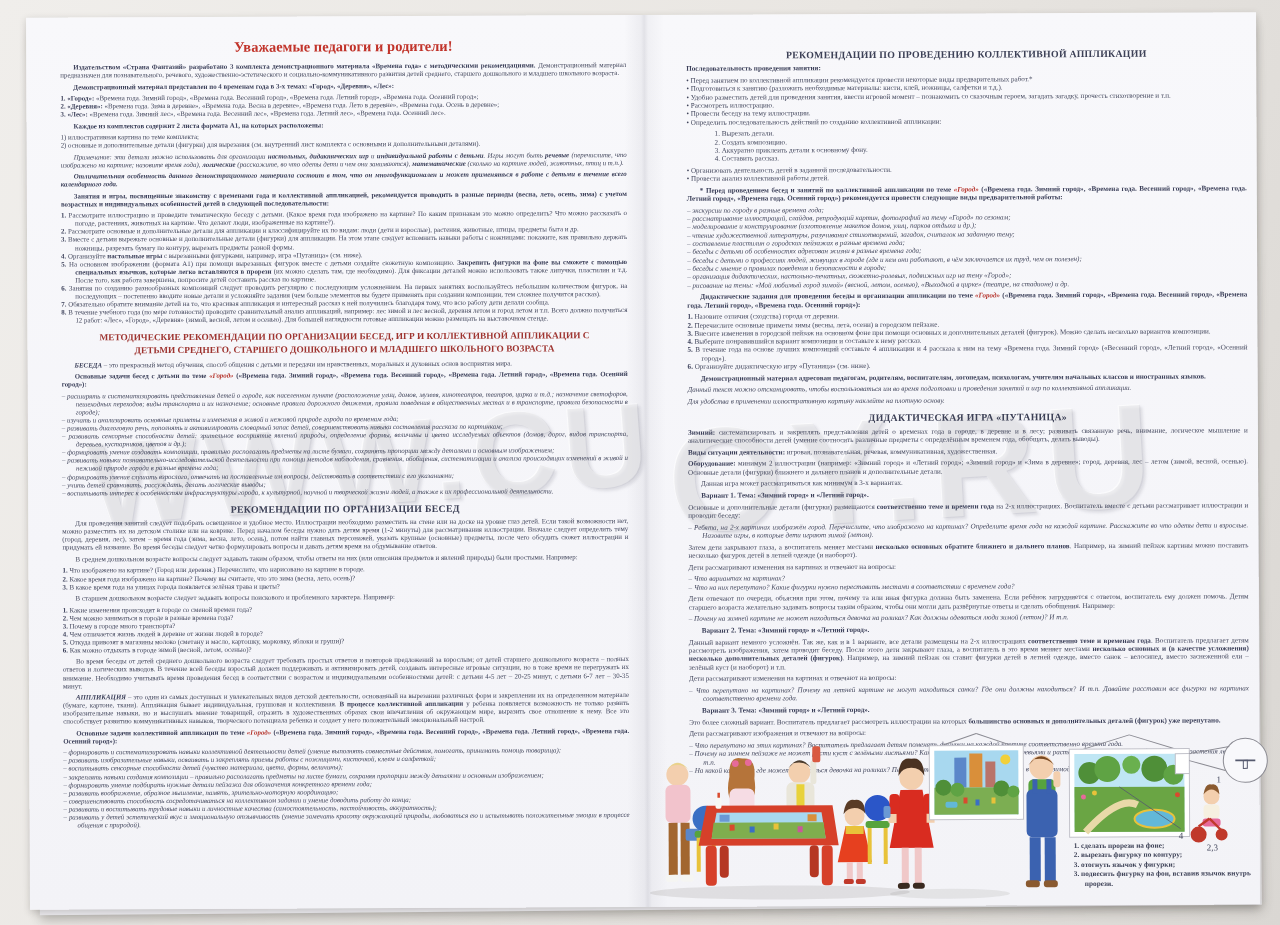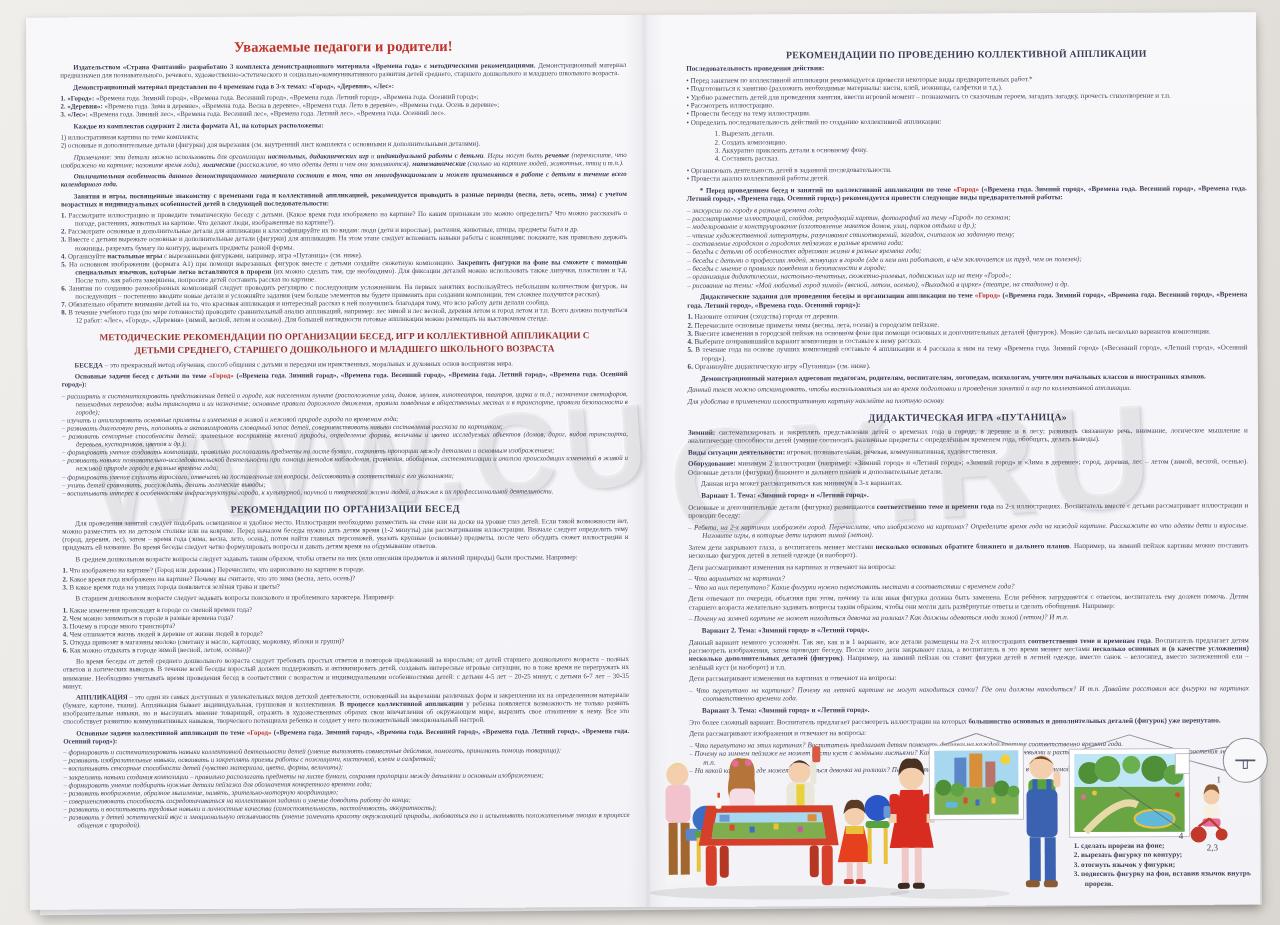--- a/index.html
+++ b/index.html
@@ -18,21 +18,21 @@
   #right-col{left:660px;top:28px;width:560px;font-size:7.1px;line-height:1.17;}
   .blk{margin-top:3.4px;}
   .title{font-size:14.5px;font-weight:bold;color:#c1332a;text-align:center;margin:0 0 7px 0;}
   .h-red{font-size:9.3px;font-weight:bold;color:#9e3430;text-align:center;line-height:1.4;margin:7px 18px 3px 18px;}
   .h-navy{font-size:9.8px;font-weight:bold;color:#3d4157;text-align:center;letter-spacing:.3px;margin:7px 0 4px 0;}
   .p{text-indent:13px;}
   .ni{text-indent:0;}
   .it{font-style:italic;}
   .li{padding-left:14px;text-indent:-14px;}
   .list.ind{margin-left:28px;}
-  .red{color:#b5342c;}
+  .red{color:#b5342c;font-style:italic;}
   b{color:#3c405a;}
   
   .wm{position:absolute;font-family:"Liberation Sans",sans-serif;font-weight:bold;
     color:rgba(150,150,158,.12);pointer-events:none;
     text-shadow:-1px -1px 0 rgba(255,255,255,.55),2px 2px 3px rgba(110,110,125,.18);}
   #wm-left{left:60px;top:380px;font-size:118px;transform:rotate(-4deg);letter-spacing:6px;}
   #wm-right{left:640px;top:370px;font-size:148px;transform:rotate(-3deg);letter-spacing:8px;}
   
   #illu{position:absolute;left:620px;top:718px;width:616px;height:172px;overflow:visible;}
   #caption{position:absolute;left:1044px;top:828px;width:196px;font-size:7.3px;font-weight:bold;
@@ -118,21 +118,21 @@
           <div class="li">– <i>закреплять навыки создания композиции – правильно располагать предметы на листе бумаги, сохраняя пропорции между деталями и основным изображением;</i></div>
           <div class="li">– <i>формировать умение подбирать нужные детали пейзажа для обозначения конкретного времени года;</i></div>
           <div class="li">– <i>развивать воображение, образное мышление, память, зрительно-моторную координацию;</i></div>
           <div class="li">– <i>совершенствовать способность сосредотачиваться на коллективном задании и умение доводить работу до конца;</i></div>
           <div class="li">– <i>развивать и воспитывать трудовые навыки и личностные качества (самостоятельность, настойчивость, аккуратность);</i></div>
           <div class="li">– <i>развивать у детей эстетический вкус и эмоциональную отзывчивость (умение замечать красоту окружающей природы, любоваться ею и испытывать положительные эмоции в процессе общения с природой).</i></div>
         </div>
       </div>
     <div class="col" id="right-col">
         <div class="blk h-navy">РЕКОМЕНДАЦИИ ПО ПРОВЕДЕНИЮ КОЛЛЕКТИВНОЙ АППЛИКАЦИИ</div>
-        <div class="blk ni"><b>Последовательность проведения действия:</b></div>
+        <div class="blk ni"><b>Последовательность проведения занятия:</b></div>
         <div class="blk list ">
           <div class="li">•  Перед занятием по коллективной аппликации рекомендуется провести некоторые виды предварительных работ.*</div>
           <div class="li">•  Подготовиться к занятию (разложить необходимые материалы: кисти, клей, ножницы, салфетки и т.д.).</div>
           <div class="li">•  Удобно разместить детей для проведения занятия, ввести игровой момент – познакомить со сказочным героем, загадать загадку, прочесть стихотворение и т.п.</div>
           <div class="li">•  Рассмотреть иллюстрацию.</div>
           <div class="li">•  Провести беседу на тему иллюстрации.</div>
           <div class="li">•  Определить последовательность действий по созданию коллективной аппликации:</div>
         </div>
         <div class="blk list ind">
           <div class="li">1.  Вырезать детали.</div>
@@ -143,21 +143,21 @@
         <div class="blk list ">
           <div class="li">•  Организовать деятельность детей в заданной последовательности.</div>
           <div class="li">•  Провести анализ коллективной работы детей.</div>
         </div>
         <div class="blk p"><b>* Перед проведением бесед и занятий по коллективной аппликации по теме <span class="red">«Город»</span> («Времена года. Зимний город», «Времена года. Весенний город», «Времена года. Летний город», «Времена года. Осенний город») рекомендуется провести следующие виды предварительной работы:</b></div>
         <div class="blk list ">
           <div class="li">– <i>экскурсии по городу в разные времена года;</i></div>
           <div class="li">– <i>рассматривание иллюстраций, слайдов, репродукций картин, фотографий на тему «Город» по сезонам;</i></div>
           <div class="li">– <i>моделирование и конструирование (изготовление макетов домов, улиц, парков отдыха и др.);</i></div>
           <div class="li">– <i>чтение художественной литературы, разучивание стихотворений, загадок, считалок на заданную тему;</i></div>
-          <div class="li">– <i>составление городском о городских пейзажах в разные времена года;</i></div>
+          <div class="li">– <i>составление пластилин о городских пейзажах в разные времена года;</i></div>
           <div class="li">– <i>беседы с детьми об особенностях адресован жизни в разные времена года;</i></div>
           <div class="li">– <i>беседы с детьми о профессиях людей, живущих в городе (где и кем они работают, в чём заключается их труд, чем он полезен);</i></div>
           <div class="li">– <i>беседы с мнение о правилах поведения и безопасности в городе;</i></div>
           <div class="li">– <i>организация дидактических, настольно-печатных, сюжетно-ролевых, подвижных игр на тему «Город»;</i></div>
           <div class="li">– <i>рисование на темы: «Мой любимый город зимой» (весной, летом, осенью), «Выходной в цирке» (театре, на стадионе) и др.</i></div>
         </div>
         <div class="blk p"><b>Дидактические задания для проведения беседы и организации аппликации по теме <span class="red">«Город»</span> («Времена года. Зимний город», «Времена года. Весенний город», «Времена года. Летний город», «Времена года. Осенний город»):</b></div>
         <div class="blk list ">
           <div class="li"><b>1.</b> Назовите отличия (сходства) города от деревни.</div>
           <div class="li"><b>2.</b> Перечислите основные приметы зимы (весны, лета, осени) в городском пейзаже.</div>

